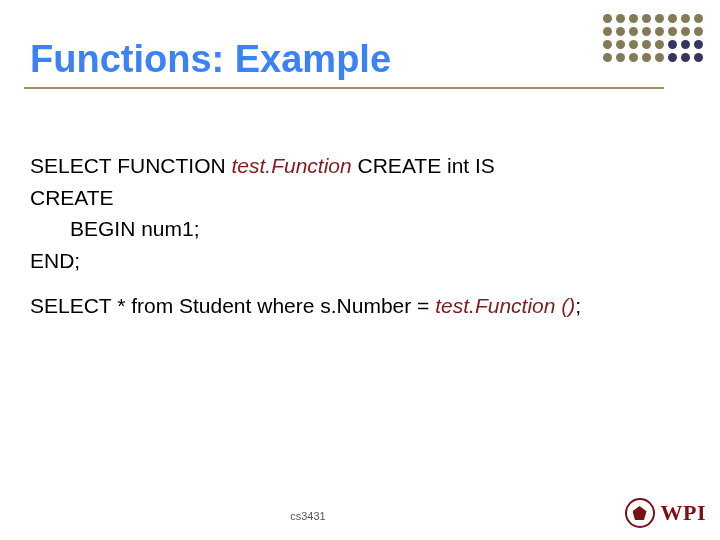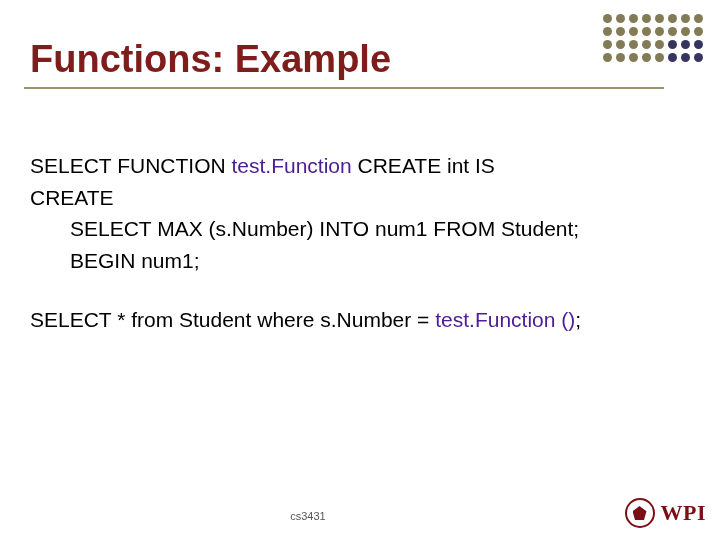--- a/index.html
+++ b/index.html
@@ -37,21 +37,21 @@
     background: #36355f;
   }
   .title-wrap {
     position: absolute;
     top: 38px;
     left: 30px;
     width: 580px;
   }
   .title {
     font-size: 38px;
-    color: #7f1d1d;
+    color: #3b82f6;
     letter-spacing: 0px;
     margin: 0 0 6px 0;
   }
   .rule {
     height: 2px;
     background: #9a916a;
     width: 640px;
     margin-left: -6px;
   }
   .body {
@@ -60,24 +60,25 @@
     left: 30px;
     width: 660px;
     font-size: 21px;
     color: #000000;
     line-height: 1.5;
   }
   .indent {
     padding-left: 40px;
   }
   .fn {
-    color: #4c1d95;
+    color: #7f1d1d;
+    font-style: italic;
   }
   .query {
-    margin-top: 28px;
+    margin-top: 14px;
   }
   .footer {
     position: absolute;
     bottom: 18px;
     width: 616px;
     text-align: center;
     font-size: 11px;
     color: #555;
   }
   .logo {
@@ -155,22 +156,22 @@
   <div class="title-wrap">
     <h1 class="title">Functions: Example</h1>
     <div class="rule"></div>
   </div>
 
   <div class="body">
     <div>
       <span>SELECT FUNCTION </span><span class="fn">test.Function</span><span> CREATE int IS</span>
     </div>
     <div>CREATE</div>
-    <div class="indent">SELECT MAX (s.Number) INTO num1 FROM Student;</div>
     <div class="indent">BEGIN num1;</div>
+    <div>END;</div>
 
     <div class="query">
       <span>SELECT * from Student where s.Number = </span><span class="fn">test.Function ()</span><span>;</span>
     </div>
   </div>
 
   <div class="footer">cs3431</div>
 
   <div class="logo">
     <div class="logo-seal">

